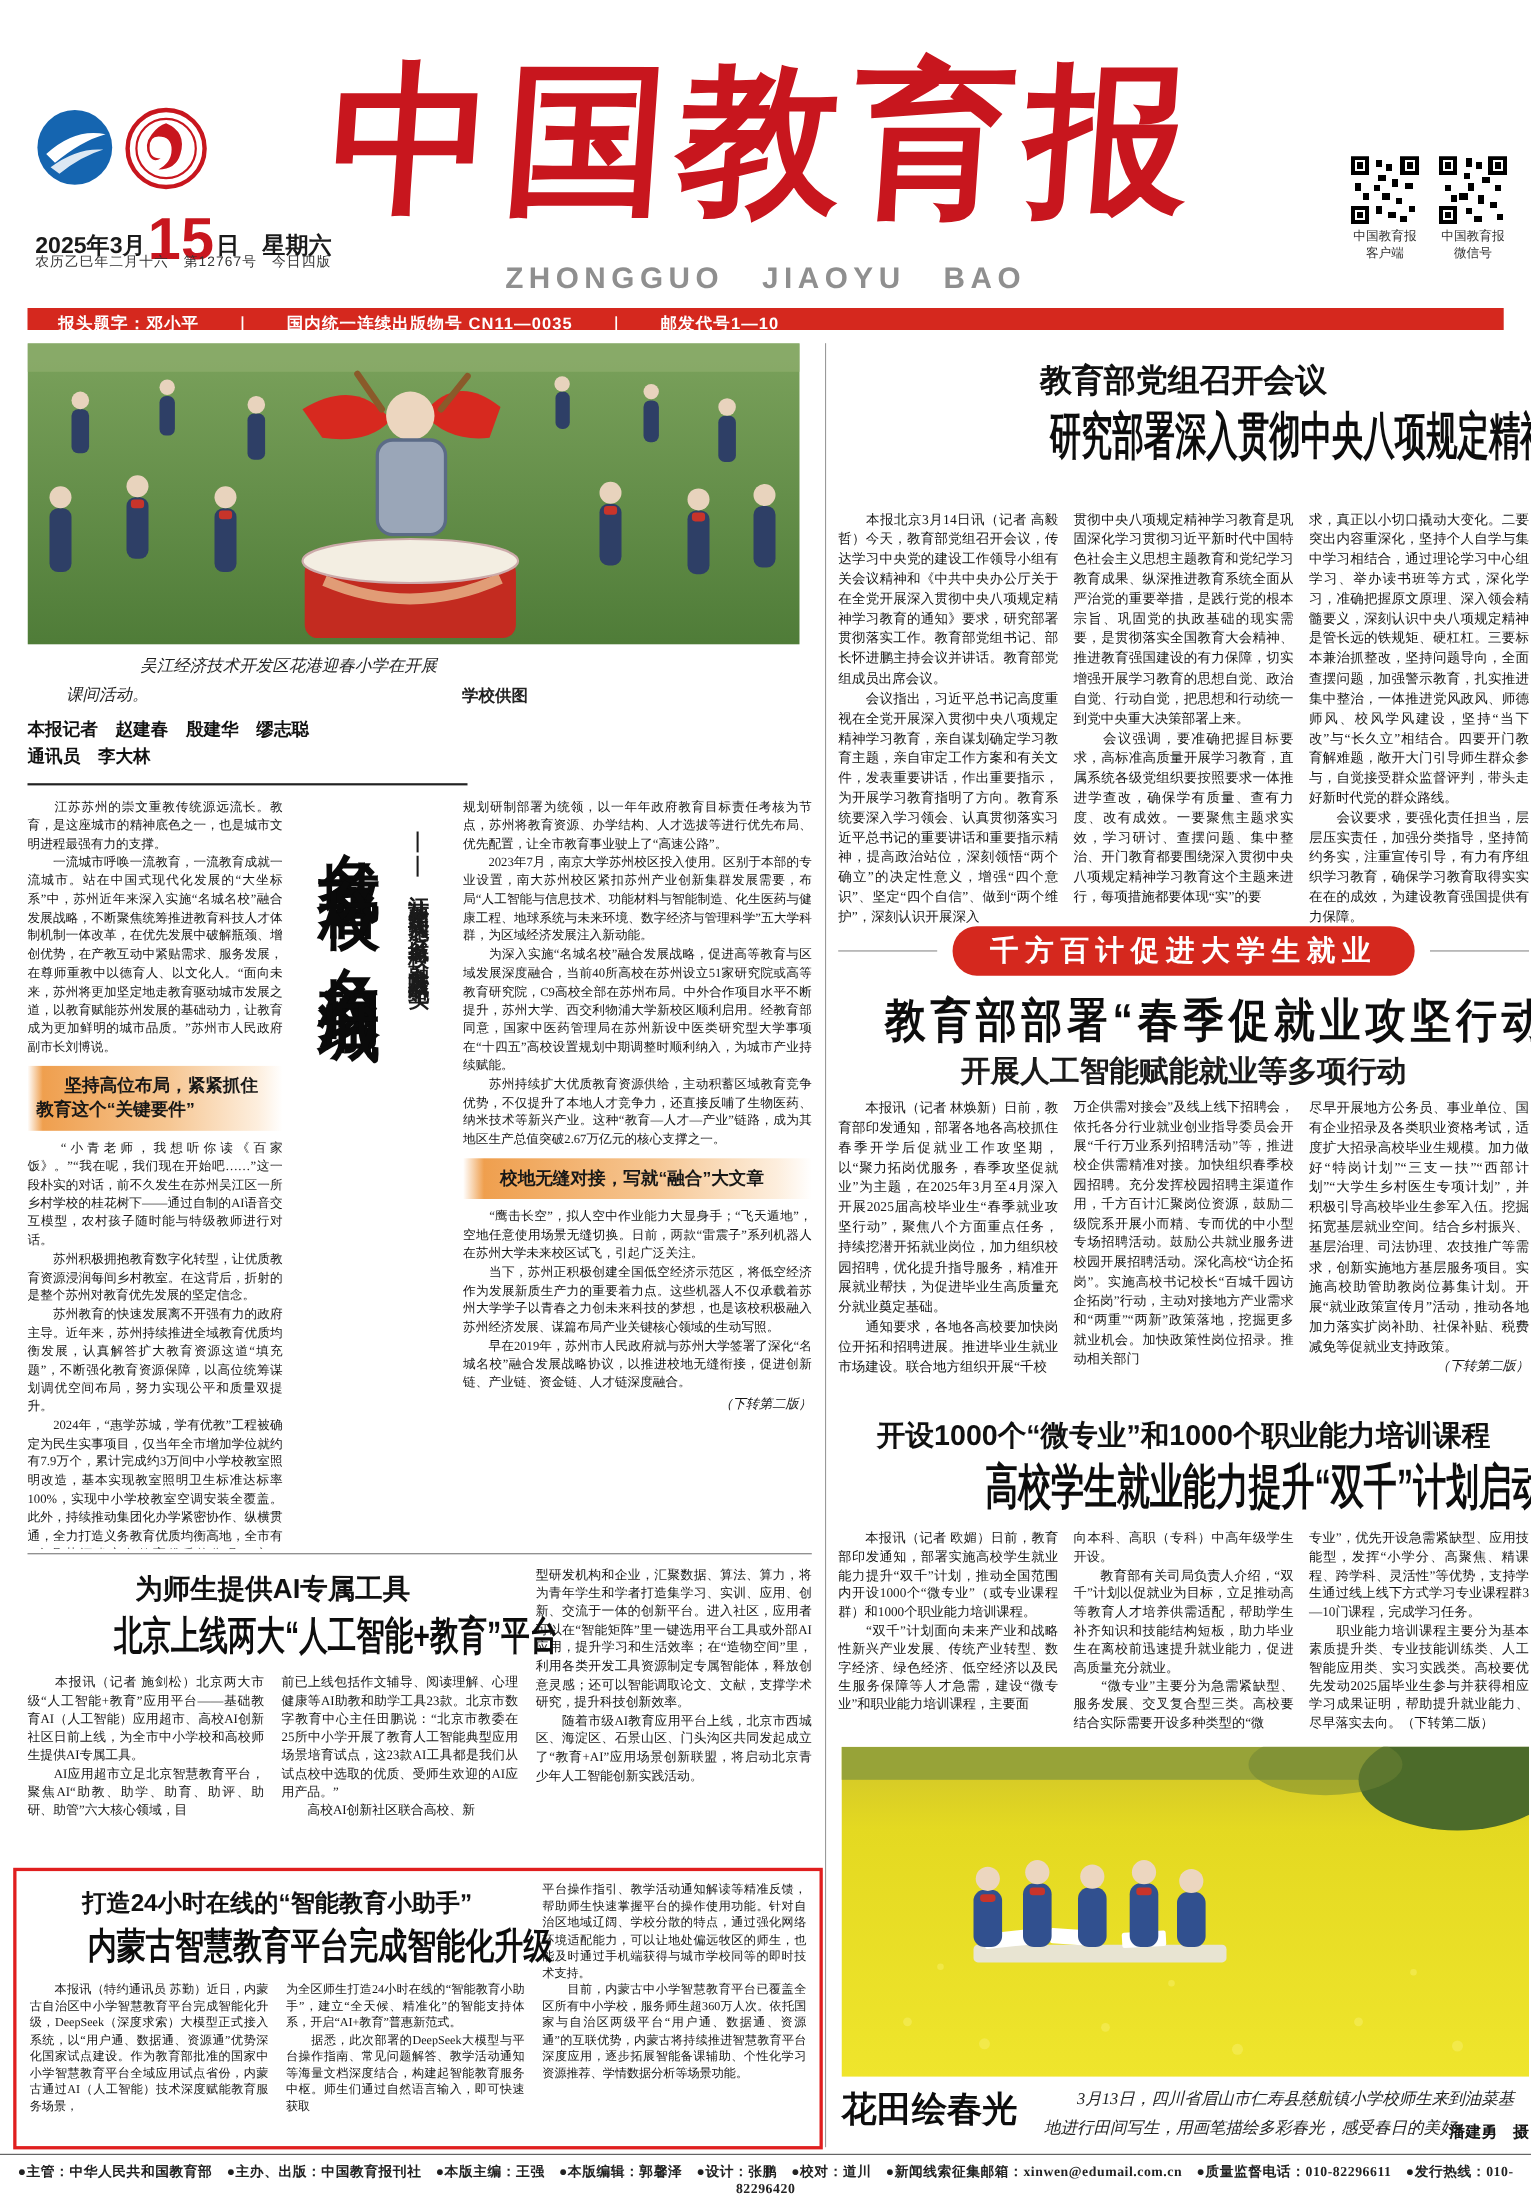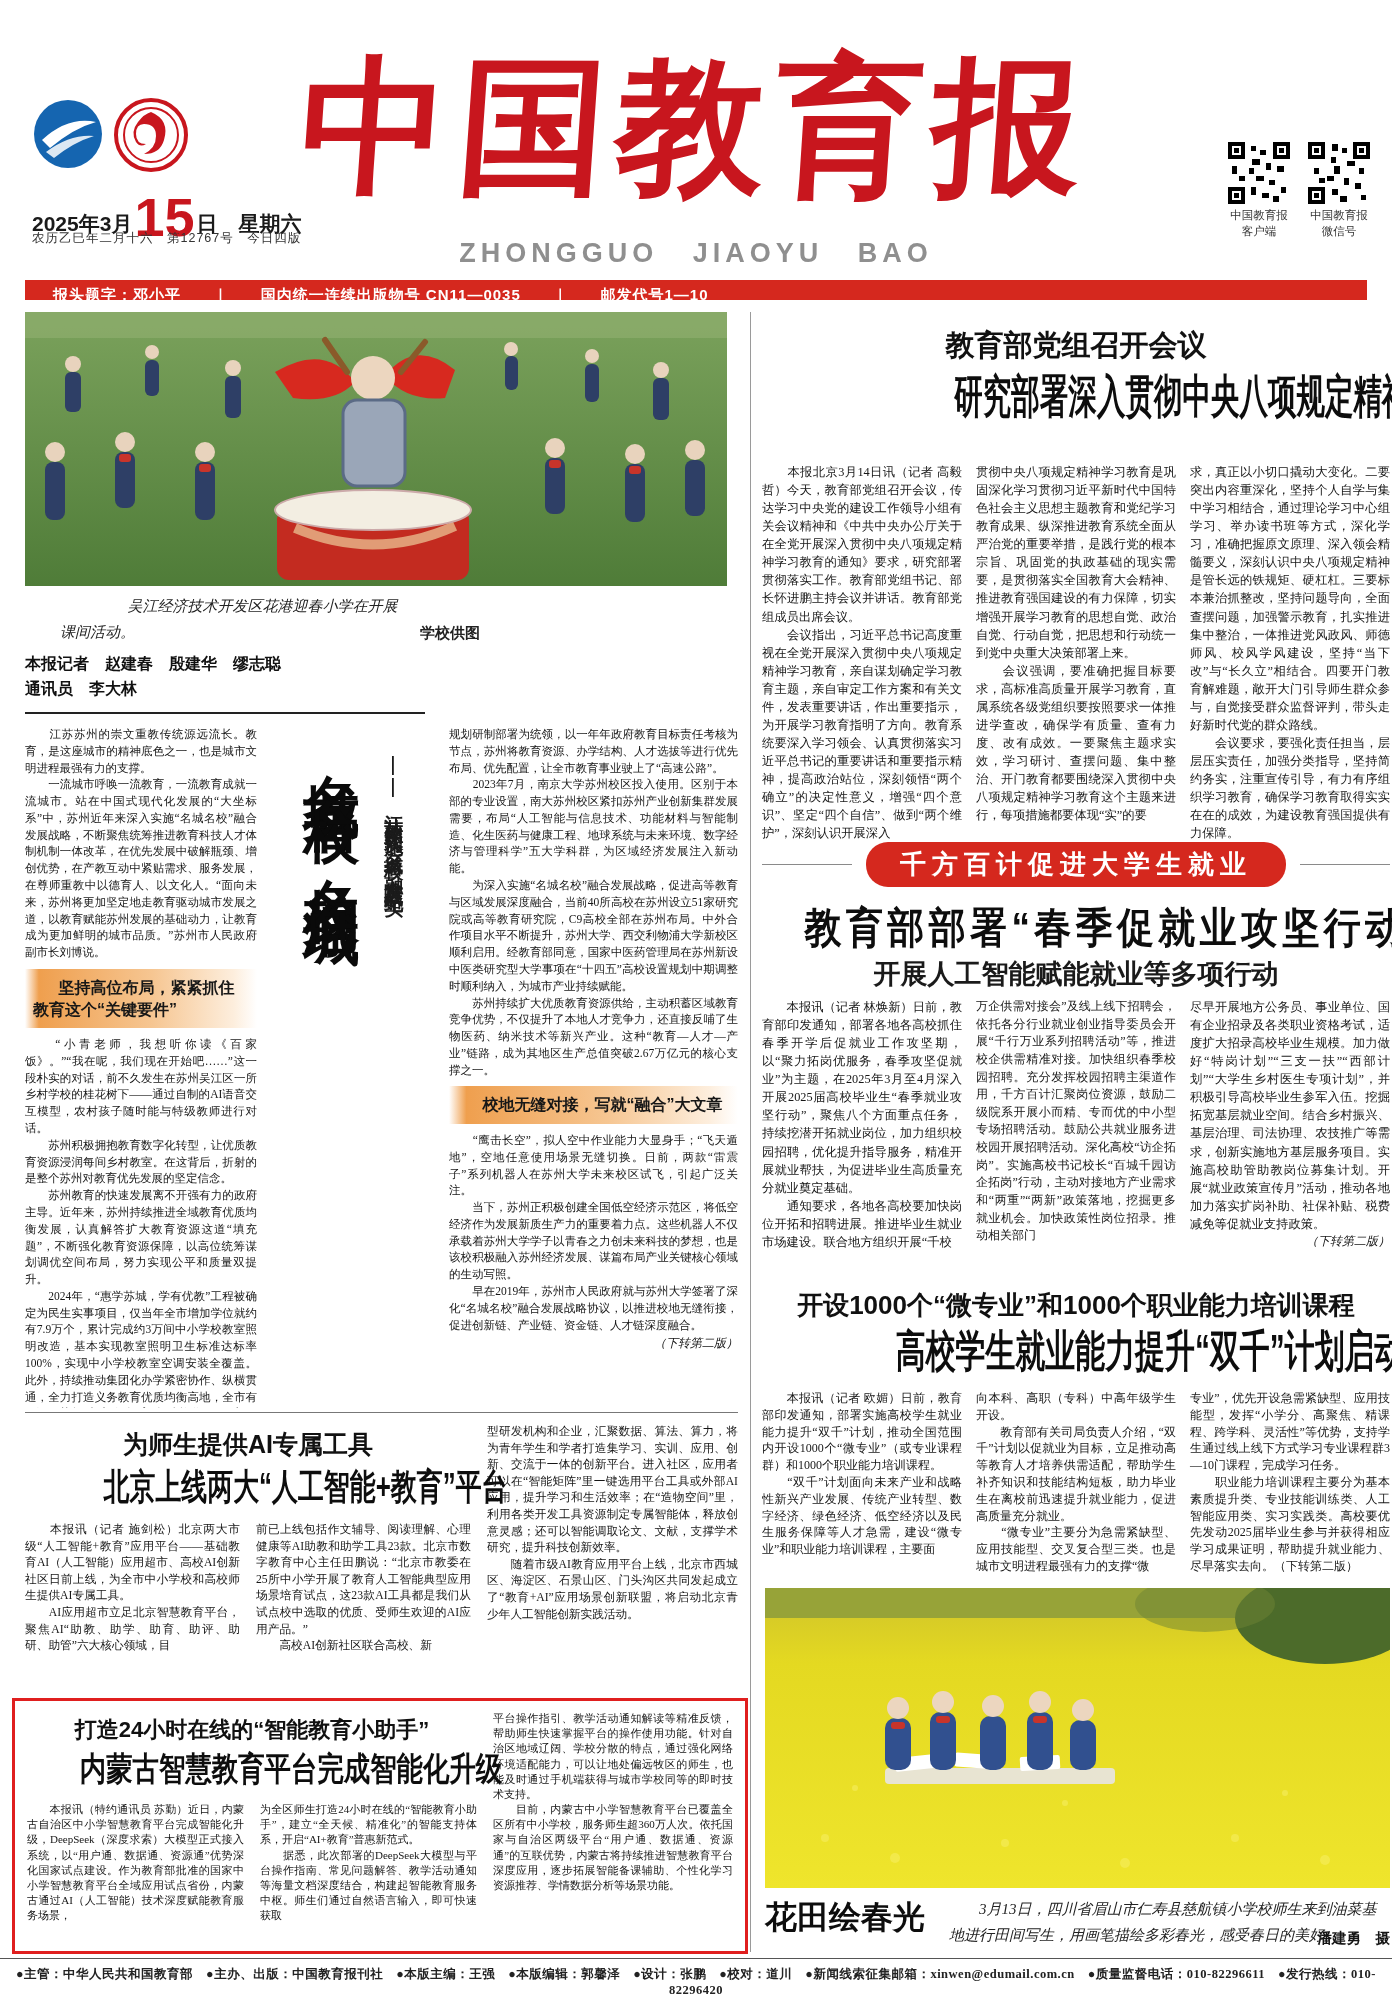--- a/index.html
+++ b/index.html
@@ -221,21 +221,21 @@
 
   <div class="abs caption-kai" style="left:60px;top:594px;width:420px;line-height:1.7;">
     <div style="text-indent:4.5em;">吴江经济技术开发区花港迎春小学在开展</div>
     <div style="display:flex;justify-content:space-between;">
       <span>课间活动。</span>
       <span style="font-weight:bold;font-style:normal;font-family:'Liberation Sans',sans-serif;">学校供图</span>
     </div>
   </div>
   <div class="abs" style="left:25px;top:712px;width:400px;height:2px;background:#222;"></div>
 
-  <div class="abs" style="left:25px;top:726px;width:713px;height:682px;display:flex;gap:14px;overflow:hidden;">
+  <div class="abs" style="left:25px;top:726px;width:713px;height:682px;display:flex;overflow:hidden;">
     <div style="width:232px;flex:none;">
       <div class="bcol" style="font-size:11.5px;line-height:1.46;">　　江苏苏州的崇文重教传统源远流长。教育，是这座城市的精神底色之一，也是城市文明进程最强有力的支撑。
 　　一流城市呼唤一流教育，一流教育成就一流城市。站在中国式现代化发展的“大坐标系”中，苏州近年来深入实施“名城名校”融合发展战略，不断聚焦统筹推进教育科技人才体制机制一体改革，在优先发展中破解瓶颈、增创优势，在产教互动中紧贴需求、服务发展，在尊师重教中以德育人、以文化人。“面向未来，苏州将更加坚定地走教育驱动城市发展之道，以教育赋能苏州发展的基础动力，让教育成为更加鲜明的城市品质。”苏州市人民政府副市长刘博说。</div>
       <div class="feature-sub">坚持高位布局，紧紧抓住教育这个“关键要件”</div>
       <div class="bcol" style="font-size:11.5px;line-height:1.46;">　　“小青老师，我想听你读《百家饭》。”“我在呢，我们现在开始吧……”这一段朴实的对话，前不久发生在苏州吴江区一所乡村学校的桂花树下——通过自制的AI语音交互模型，农村孩子随时能与特级教师进行对话。
 　　苏州积极拥抱教育数字化转型，让优质教育资源浸润每间乡村教室。在这背后，折射的是整个苏州对教育优先发展的坚定信念。
 　　苏州教育的快速发展离不开强有力的政府主导。近年来，苏州持续推进全域教育优质均衡发展，认真解答扩大教育资源这道“填充题”，不断强化教育资源保障，以高位统筹谋划调优空间布局，努力实现公平和质量双提升。
 　　2024年，“惠学苏城，学有优教”工程被确定为民生实事项目，仅当年全市增加学位就约有7.9万个，累计完成约3万间中小学校教室照明改造，基本实现教室照明卫生标准达标率100%，实现中小学校教室空调安装全覆盖。此外，持续推动集团化办学紧密协作、纵横贯通，全力打造义务教育优质均衡高地，全市有7个县获评省义务教育优质均衡县（市、区）。
 　　在苏州市委、市政府看来，教育不仅是“基础题”，更是“加分题”，必须抓住这个“关键要件”。以一个个五年</div>
     </div>
@@ -326,21 +326,21 @@
 
   <div class="abs kicker" style="left:762px;top:1288px;width:628px;font-size:26px;">开设1000个“微专业”和1000个职业能力培训课程</div>
   <div class="abs headline-wrap" style="left:762px;top:1322px;width:628px;">
     <span class="cond" style="font-size:44px;transform:scaleX(0.68);">高校学生就业能力提升“双千”计划启动实施</span>
   </div>
   <div class="abs cols" style="left:762px;top:1390px;width:628px;height:196px;gap:14px;overflow:hidden;">
     <div class="bcol" style="width:200px;font-size:12px;line-height:1.4;">　　本报讯（记者 欧媚）日前，教育部印发通知，部署实施高校学生就业能力提升“双千”计划，推动全国范围内开设1000个“微专业”（或专业课程群）和1000个职业能力培训课程。
 　　“双千”计划面向未来产业和战略性新兴产业发展、传统产业转型、数字经济、绿色经济、低空经济以及民生服务保障等人才急需，建设“微专业”和职业能力培训课程，主要面</div>
     <div class="bcol" style="width:200px;font-size:12px;line-height:1.4;">向本科、高职（专科）中高年级学生开设。
 　　教育部有关司局负责人介绍，“双千”计划以促就业为目标，立足推动高等教育人才培养供需适配，帮助学生补齐知识和技能结构短板，助力毕业生在离校前迅速提升就业能力，促进高质量充分就业。
-　　“微专业”主要分为急需紧缺型、应用技能型、交叉复合型三类。也是城市文明进程最强有力的支撑“微</div>
+　　“微专业”主要分为急需紧缺型、服务发展、交叉复合型三类。高校要结合实际需要开设多种类型的“微</div>
     <div class="bcol" style="width:200px;font-size:12px;line-height:1.4;">专业”，优先开设急需紧缺型、应用技能型，发挥“小学分、高聚焦、精课程、跨学科、灵活性”等优势，支持学生通过线上线下方式学习专业课程群3—10门课程，完成学习任务。
 　　职业能力培训课程主要分为基本素质提升类、专业技能训练类、人工智能应用类、实习实践类。高校要优先发动2025届毕业生参与并获得相应学习成果证明，帮助提升就业能力、尽早落实去向。（下转第二版）</div>
   </div>
 
   <div class="abs" style="left:765px;top:1588px;width:625px;height:300px;">
     <svg width="625" height="300" viewBox="0 0 625 300">
       <defs>
         <linearGradient id="field" x1="0" y1="0" x2="0" y2="1">
           <stop offset="0" stop-color="#cfc32a"></stop>
             <stop offset=".25" stop-color="#e4d921"></stop>

